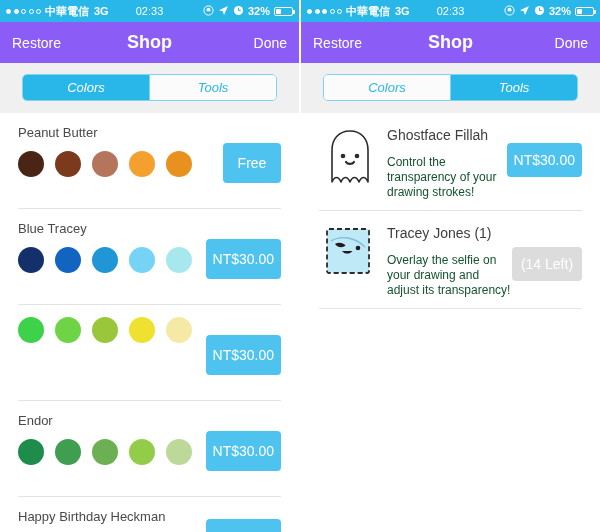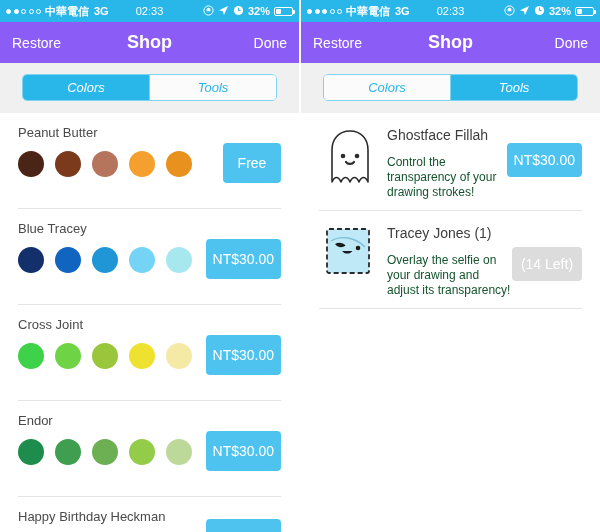--- a/index.html
+++ b/index.html
@@ -172,21 +172,20 @@
           <span class="sw" style="background:#1164c0"></span>
           <span class="sw" style="background:#2196d6"></span>
           <span class="sw" style="background:#75d3f5"></span>
           <span class="sw" style="background:#a7e8ef"></span>
         </div>
         <div class="buy">NT$30.00</div>
       </div>
       <div class="divider"></div>
 
       <div class="pack">
-        <div class="pack-name">Cross Joint</div>
         <div class="swatches">
           <span class="sw" style="background:#3ed14a"></span>
           <span class="sw" style="background:#6fd445"></span>
           <span class="sw" style="background:#9ac63c"></span>
           <span class="sw" style="background:#efe130"></span>
           <span class="sw" style="background:#f4eaa6"></span>
         </div>
         <div class="buy">NT$30.00</div>
       </div>
       <div class="divider"></div>

